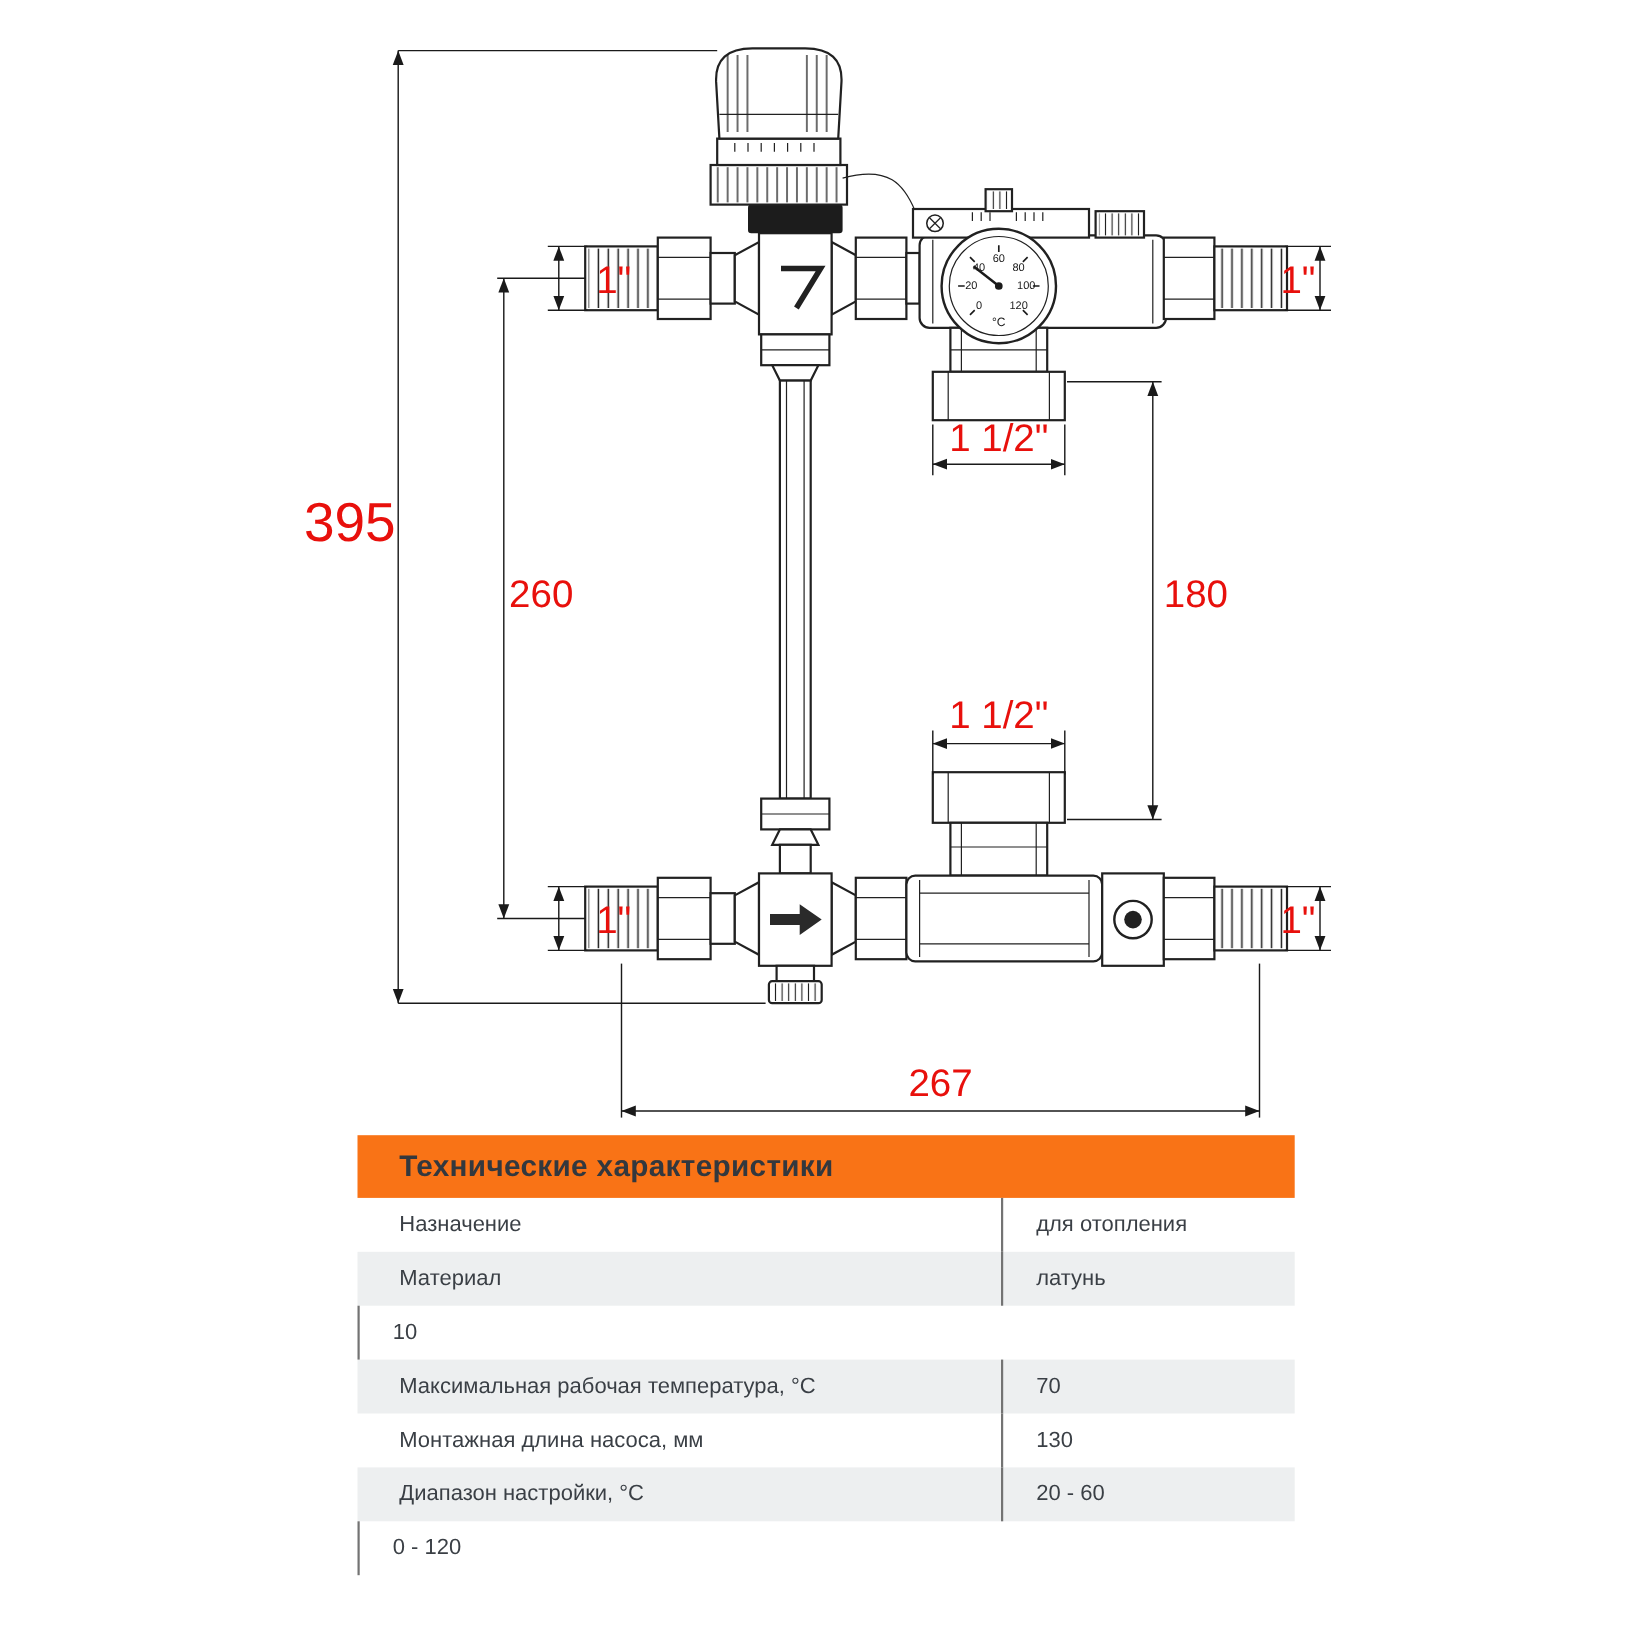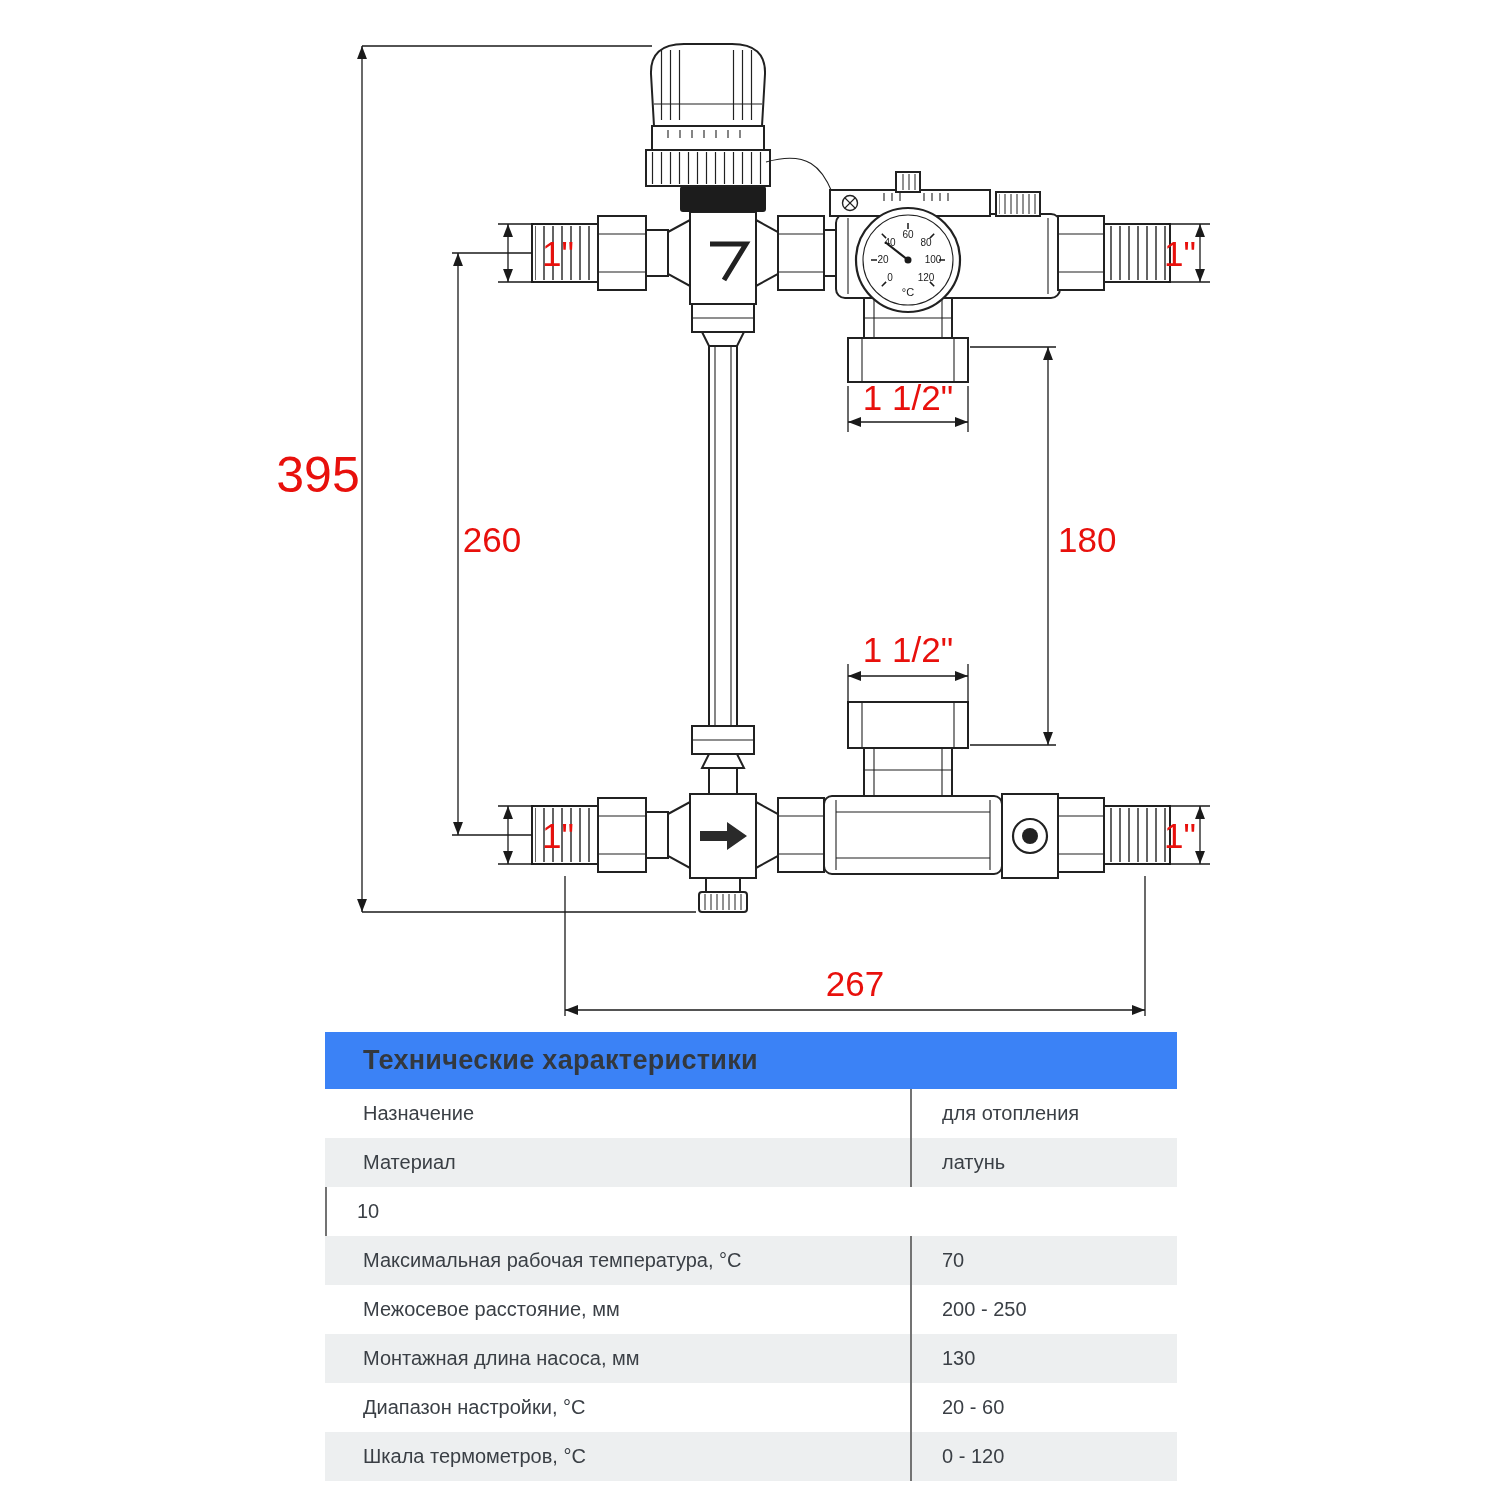--- a/index.html
+++ b/index.html
@@ -13,21 +13,21 @@
   .o2{fill:#fff;stroke:#212121;stroke-width:2.2;}
   .thin{stroke:#212121;stroke-width:1.1;fill:none;}
   .dim{stroke:#1a1a1a;stroke-width:1.3;fill:none;}
   .dimlab{fill:#e8100c;font-size:35px;font-family:"Liberation Sans",sans-serif;}
   .dimlab.big{font-size:50px;}
   .gauge-num{font-size:10px;fill:#1a1a1a;text-anchor:middle;font-family:"Liberation Sans",sans-serif;}
   .gauge-unit{font-size:11px;fill:#1a1a1a;text-anchor:middle;font-family:"Liberation Sans",sans-serif;}
 
   
   .spec-table{position:absolute;left:325px;top:1032px;width:852px;}
-  .t-header{height:57px;background:#3b82f6;display:flex;align-items:center;
+  .t-header{height:57px;background:#f97316;display:flex;align-items:center;
             padding-left:38px;box-sizing:border-box;font-size:27px;font-weight:bold;
             color:#33383e;letter-spacing:.3px;}
   .t-rows .t-row{display:flex;height:49px;font-size:20px;color:#3a3f45;text-align:right;}
   .t-rows .t-row:nth-child(even){background:#edeff0;}
   .t-label{width:585px;display:flex;align-items:center;padding-left:38px;box-sizing:border-box;}
   .t-value{flex:1;display:flex;align-items:center;padding-left:30px;box-sizing:border-box;
            border-left:2px solid #737373;}
 </style>
 </head>
 <body>
@@ -310,31 +310,26 @@
       <div class="t-value">латунь</div>
     </div>
     <div class="t-row">
       <div class="t-value">10</div>
     </div>
     <div class="t-row">
       <div class="t-label">Максимальная рабочая температура, °С</div>
       <div class="t-value">70</div>
     </div>
     <div class="t-row">
-      <div class="t-label">Межосевое расстояние, мм</div>
-      <div class="t-value">200 - 250</div>
-    </div>
-    <div class="t-row">
       <div class="t-label">Монтажная длина насоса, мм</div>
       <div class="t-value">130</div>
     </div>
     <div class="t-row">
       <div class="t-label">Диапазон настройки, °С</div>
       <div class="t-value">20 - 60</div>
     </div>
     <div class="t-row">
-      <div class="t-label">Шкала термометров, °С</div>
       <div class="t-value">0 - 120</div>
     </div>
   </div>
 </div>
 
 </div>
 
 </body></html>

